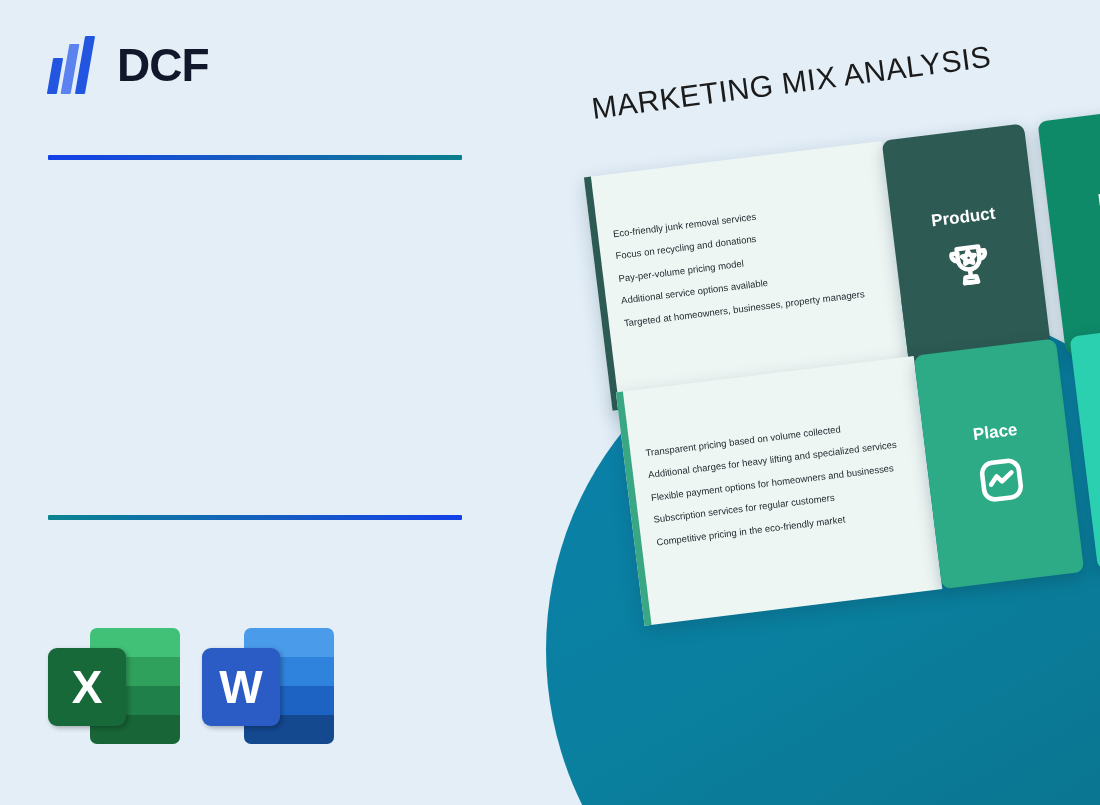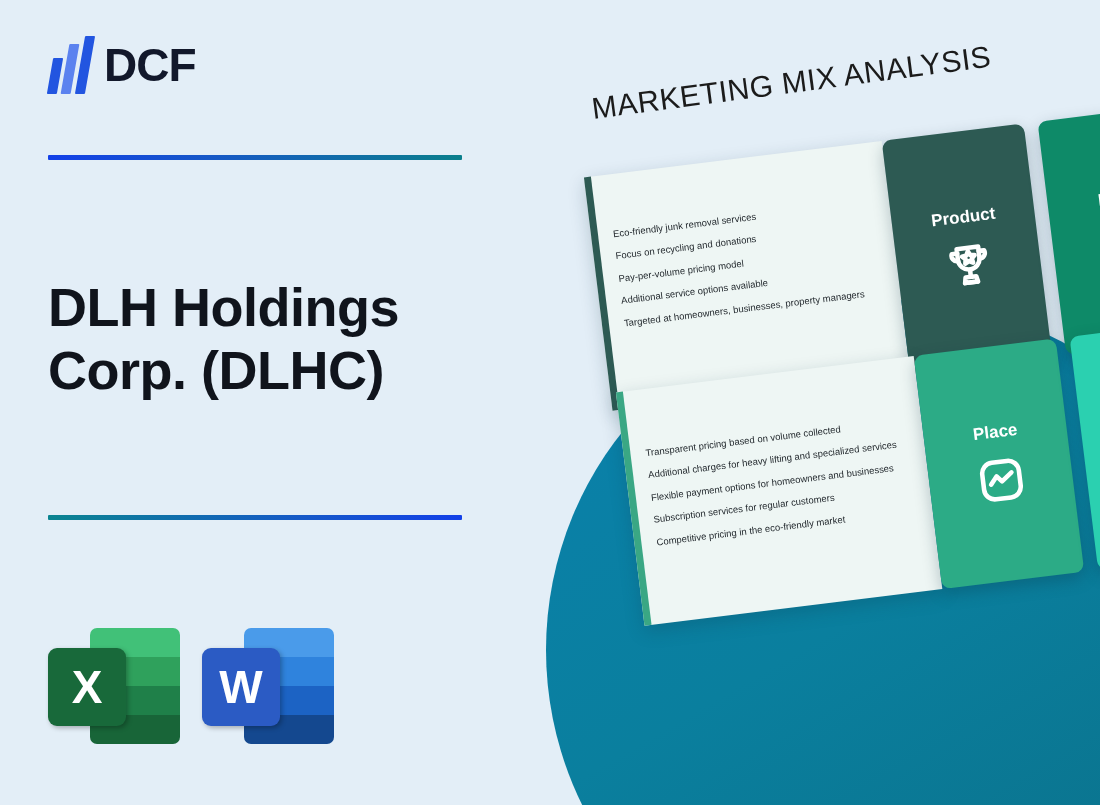--- a/index.html
+++ b/index.html
@@ -16,21 +16,21 @@
     background:#e3eef7; z-index:5;
   }
   #brand-logo{ position:absolute; left:48px; top:36px; display:flex; align-items:center; }
   #logo-mark{ position:relative; width:52px; height:58px; }
   #logo-mark i{ position:absolute; bottom:0; display:block; border-radius:1px;
                 transform:skewX(-10deg); }
   #logo-mark i.b1{ left:2px;  width:10px; height:36px; background:#2255e0; }
   #logo-mark i.b2{ left:17px; width:10px; height:50px; background:#5b82ef; }
   #logo-mark i.b3{ left:32px; width:10px; height:58px; background:#2255e0; }
   #logo-text{ font-size:46px; font-weight:700; color:#12182b; letter-spacing:-1px;
-              margin-left:4px; line-height:1; }
+              margin-left:17px; line-height:1; }
 
   .rule{ position:absolute; left:48px; width:414px; height:5px; border-radius:1px; }
   #rule-top{ top:155px; background:linear-gradient(90deg,#1340e8 0%,#1658c6 40%,#0a7f8c 100%); }
   #rule-bottom{ top:515px; background:linear-gradient(90deg,#0a8490 0%,#1558c8 62%,#1340e8 100%); }
 
   #page-title{
     position:absolute; left:48px; top:276px; width:430px;
     font-size:54px; font-weight:700; color:#10141c; line-height:1.17;
     letter-spacing:-0.5px;
   }
@@ -101,21 +101,20 @@
     <div id="logo-mark">
       <i class="b1"></i>
         <i class="b2"></i>
         <i class="b3"></i>
     </div>
     <div id="logo-text">DCF</div>
   </div>
 
   <div class="rule" id="rule-top"></div>
 
-  <h1 id="page-title">DLH Holdings Corp. (DLHC)</h1>
 
   <div class="rule" id="rule-bottom"></div>
 
   <div id="office-icons">
 
     <div class="office-icon">
       <div class="oi-sheet">
         <span style="height:25%;background:#41c178"></span>
         <span style="height:25%;background:#2fa15c"></span>
         <span style="height:25%;background:#1f8049"></span>

